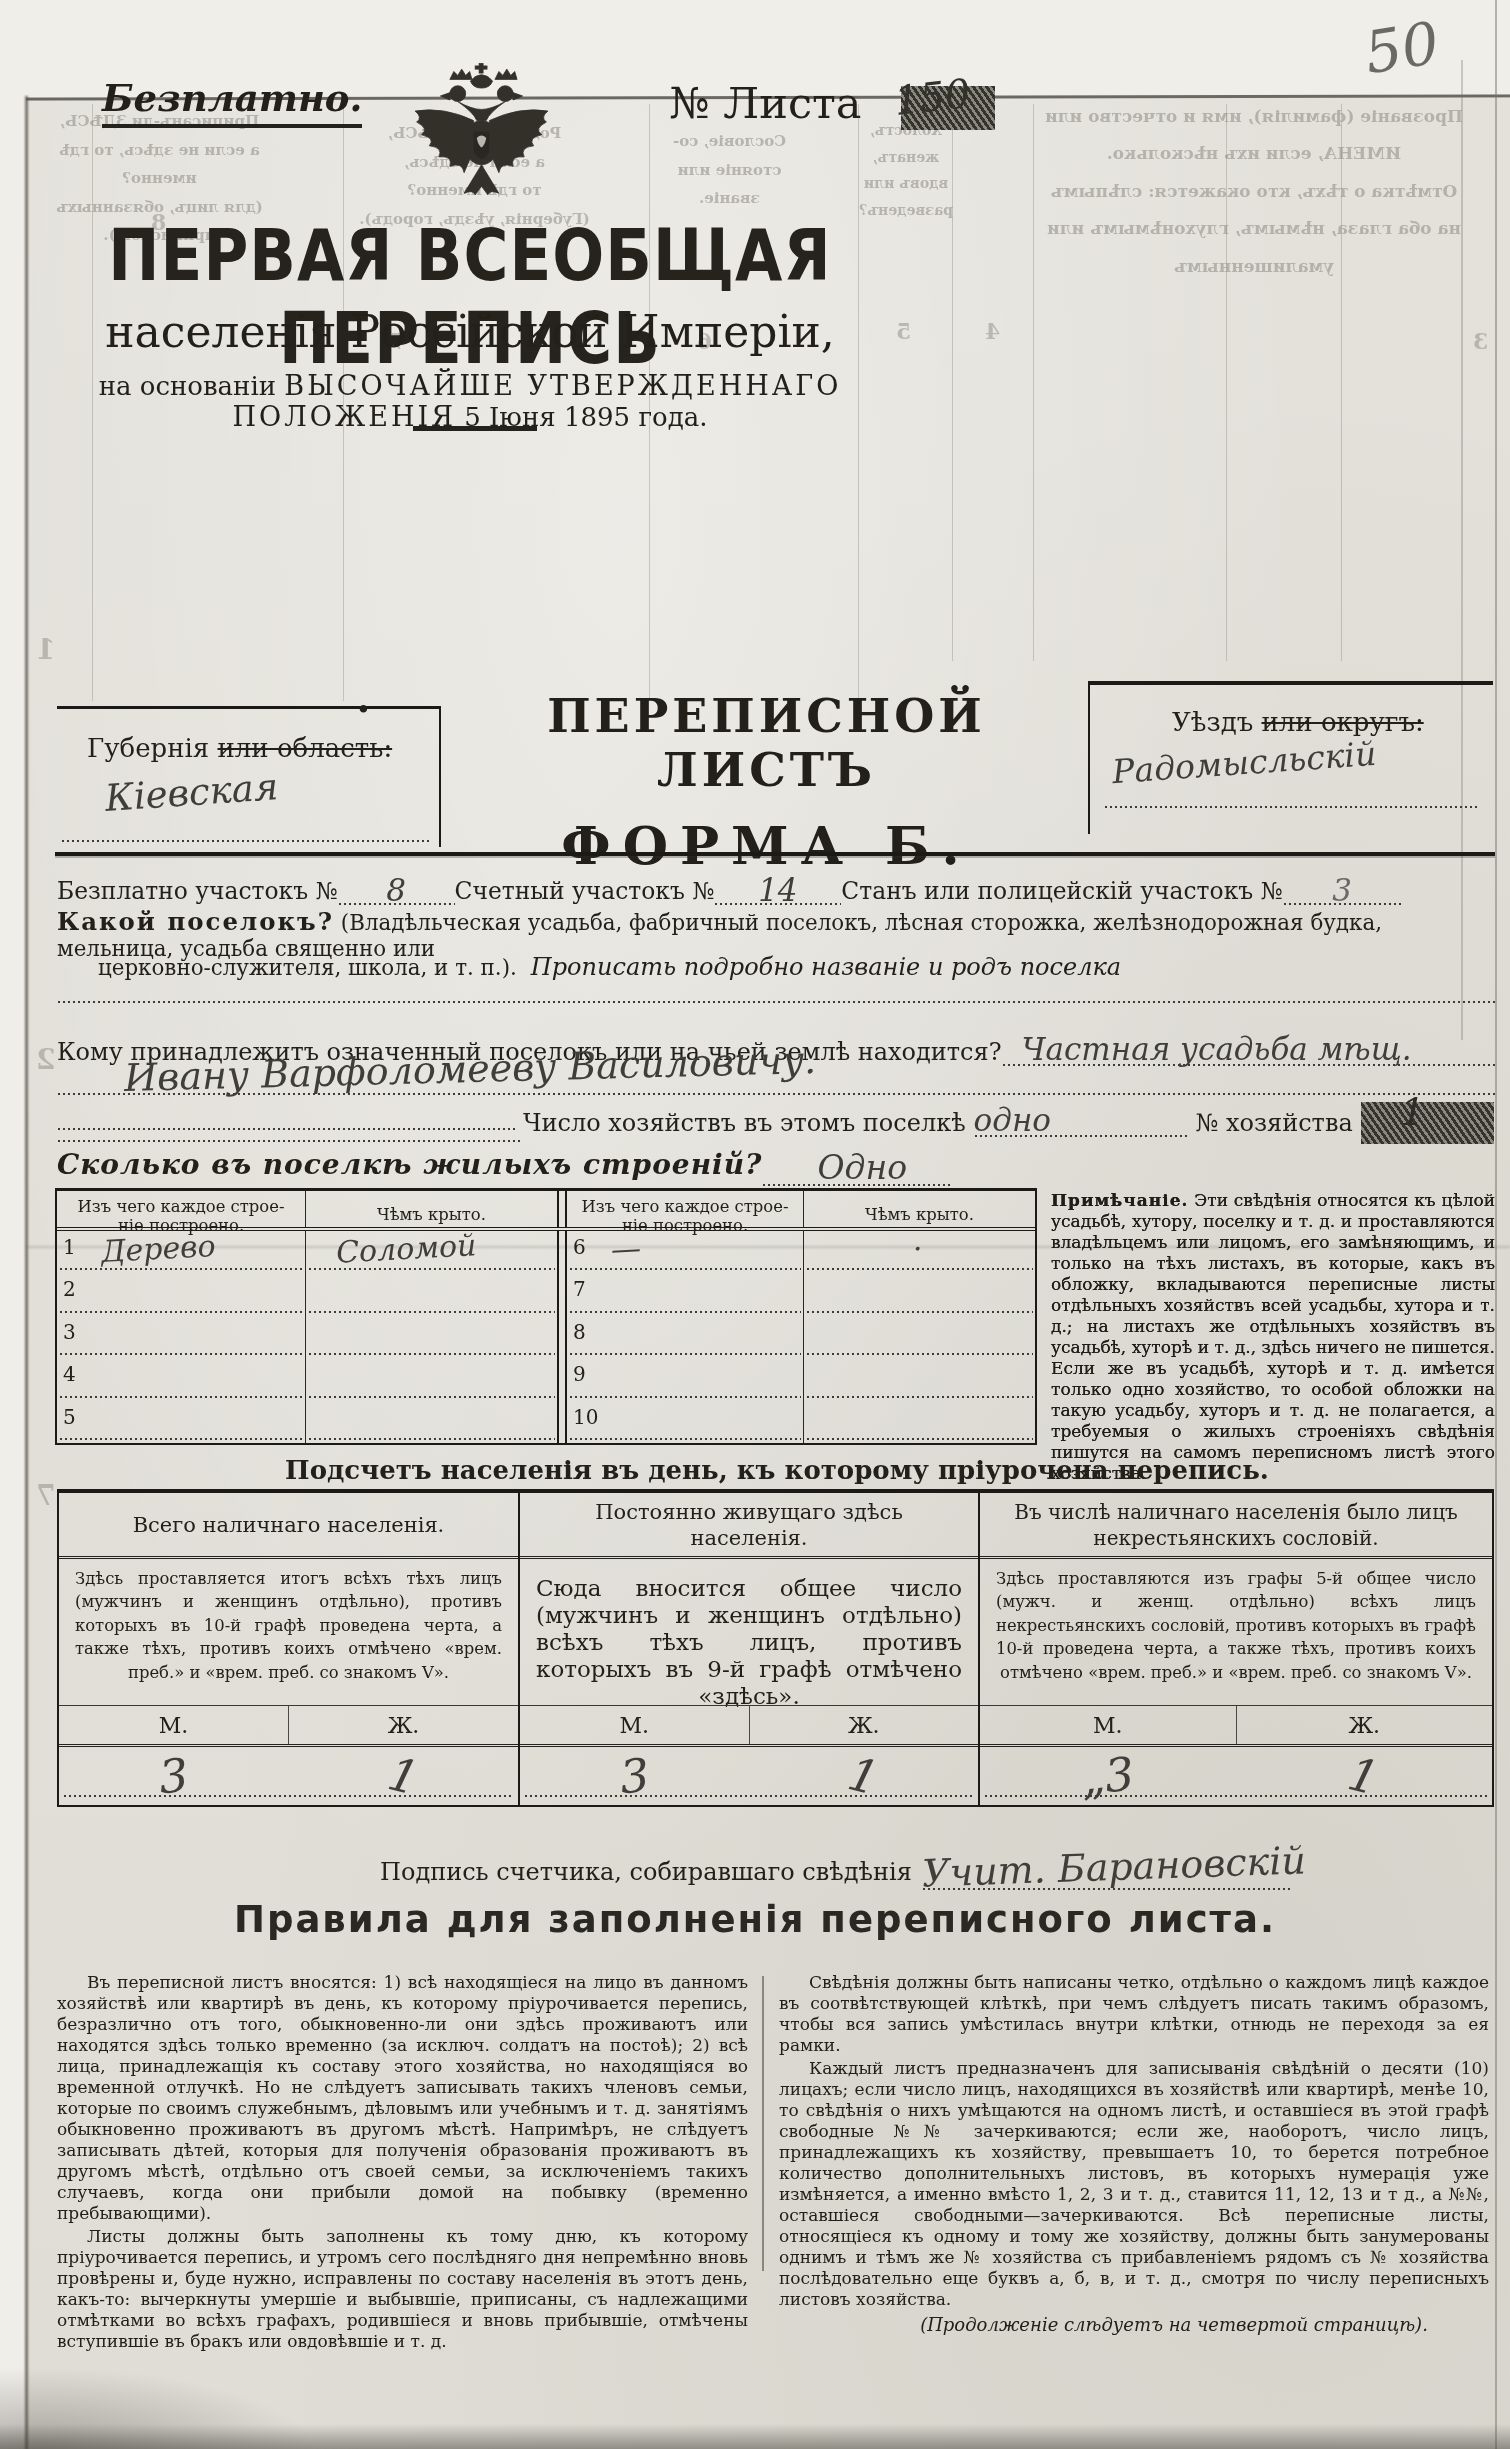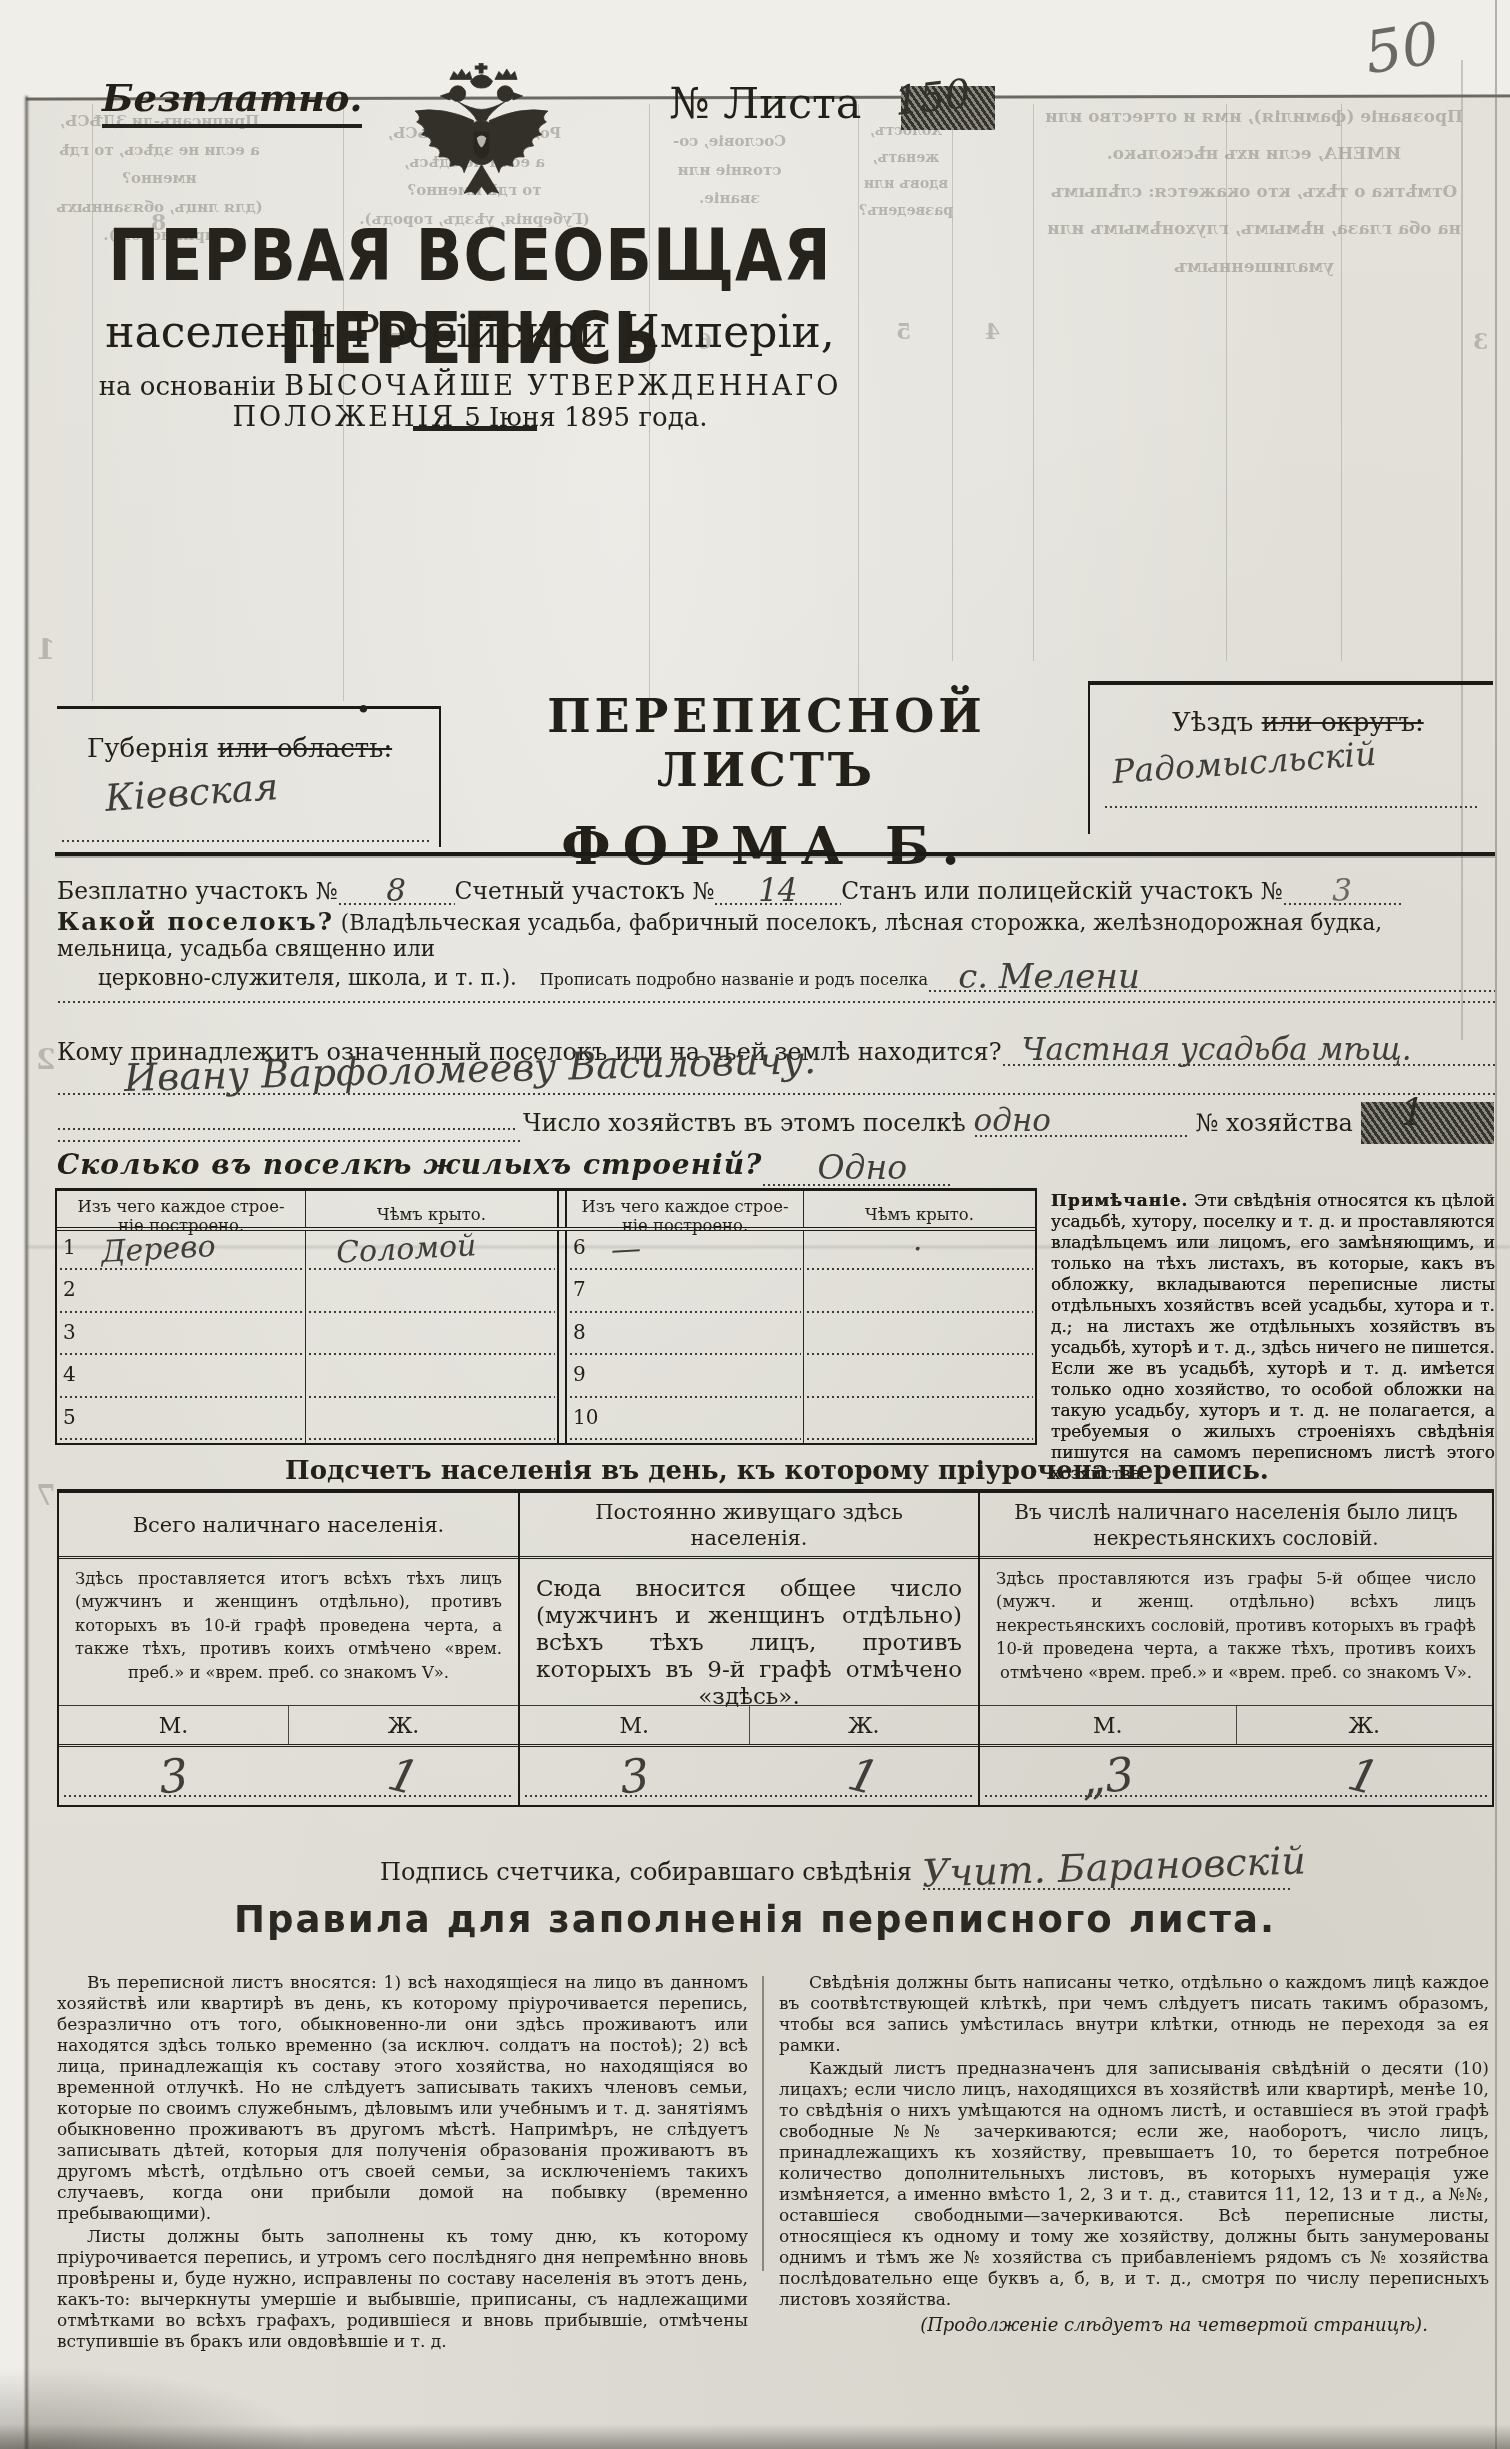--- a/index.html
+++ b/index.html
@@ -67,21 +67,21 @@
 
   .lrow { position:absolute; display:flex; align-items:baseline; }
   .lrow .lab { font-size:23.4px; white-space:nowrap; }
   .lrow .hv { position:relative; text-align:center; }
   .lrow .hv span { font-size:31px; position:relative; top:2px; }
 
   .q1a { position:absolute; left:57px; top:907px; width:1441px; font-size:21.4px; }
   .q1a b { font-size:24.4px; letter-spacing:2px; }
   .q1b { position:absolute; left:98px; top:953px; width:1397px; display:flex; align-items:baseline; }
   .q1b .par { font-size:21.4px; white-space:nowrap; }
-  .q1b .ital { font-size:16px; white-space:nowrap; margin-left:23px; }
+  .q1b .ital { font-style:italic; font-size:24px; white-space:nowrap; margin-left:14px; }
 
   .kv { display:flex; align-items:baseline; }
   .komurow { position:absolute; left:57px; top:1031px; width:1441px; }
   .komurow .lab { font-size:24px; white-space:nowrap; }
   .name2 { position:absolute; left:124px; top:1047px; font-size:38px; transform:rotate(-1.5deg); }
 
   .hozrow { position:absolute; left:57px; top:1102px; width:1441px; align-items:baseline; }
   .hozrow .lab { font-size:24px; white-space:nowrap; margin:0 8px; }
   .hozbox { position:relative; width:133px; height:42px; align-self:center; }
   .hozbox .hv1 { position:absolute; left:40px; top:-12px; font-size:38px; color:#2e2c28; }
@@ -278,21 +278,20 @@
     <span class="hv dots" style="width:119px"><span class="hand pencil">3</span></span>
   </div>
 
   <div class="q1a">
     <b>Какой поселокъ?</b>
     <span>(Владѣльческая усадьба, фабричный поселокъ, лѣсная сторожка, желѣзнодорожная будка, мельница, усадьба священно или</span>
   </div>
   <div class="q1b">
     <span class="par">церковно-служителя, школа, и т. п.).</span>
     <span class="ital">Прописать подробно названіе и родъ поселка</span>
-    <span class="hv dots" style="flex:1;text-align:left;padding-left:30px"><span class="hand" style="font-size:34px;position:relative;top:3px">с. Мелени</span></span>
   </div>
   <div class="dotrule" style="left:57px;top:1001px;width:1438px"></div>
 
   <div class="komurow kv">
     <span class="lab">Кому принадлежитъ означенный поселокъ или на чьей землѣ находится?</span>
     <span class="hv dots" style="flex:1;text-align:left;padding-left:20px"><span class="hand" style="font-size:31px">Частная усадьба мѣщ.</span></span>
   </div>
   <div class="name2 hand">Ивану Варфоломееву Василовичу.</div>
   <div class="dotrule" style="left:57px;top:1093px;width:1438px"></div>
 

